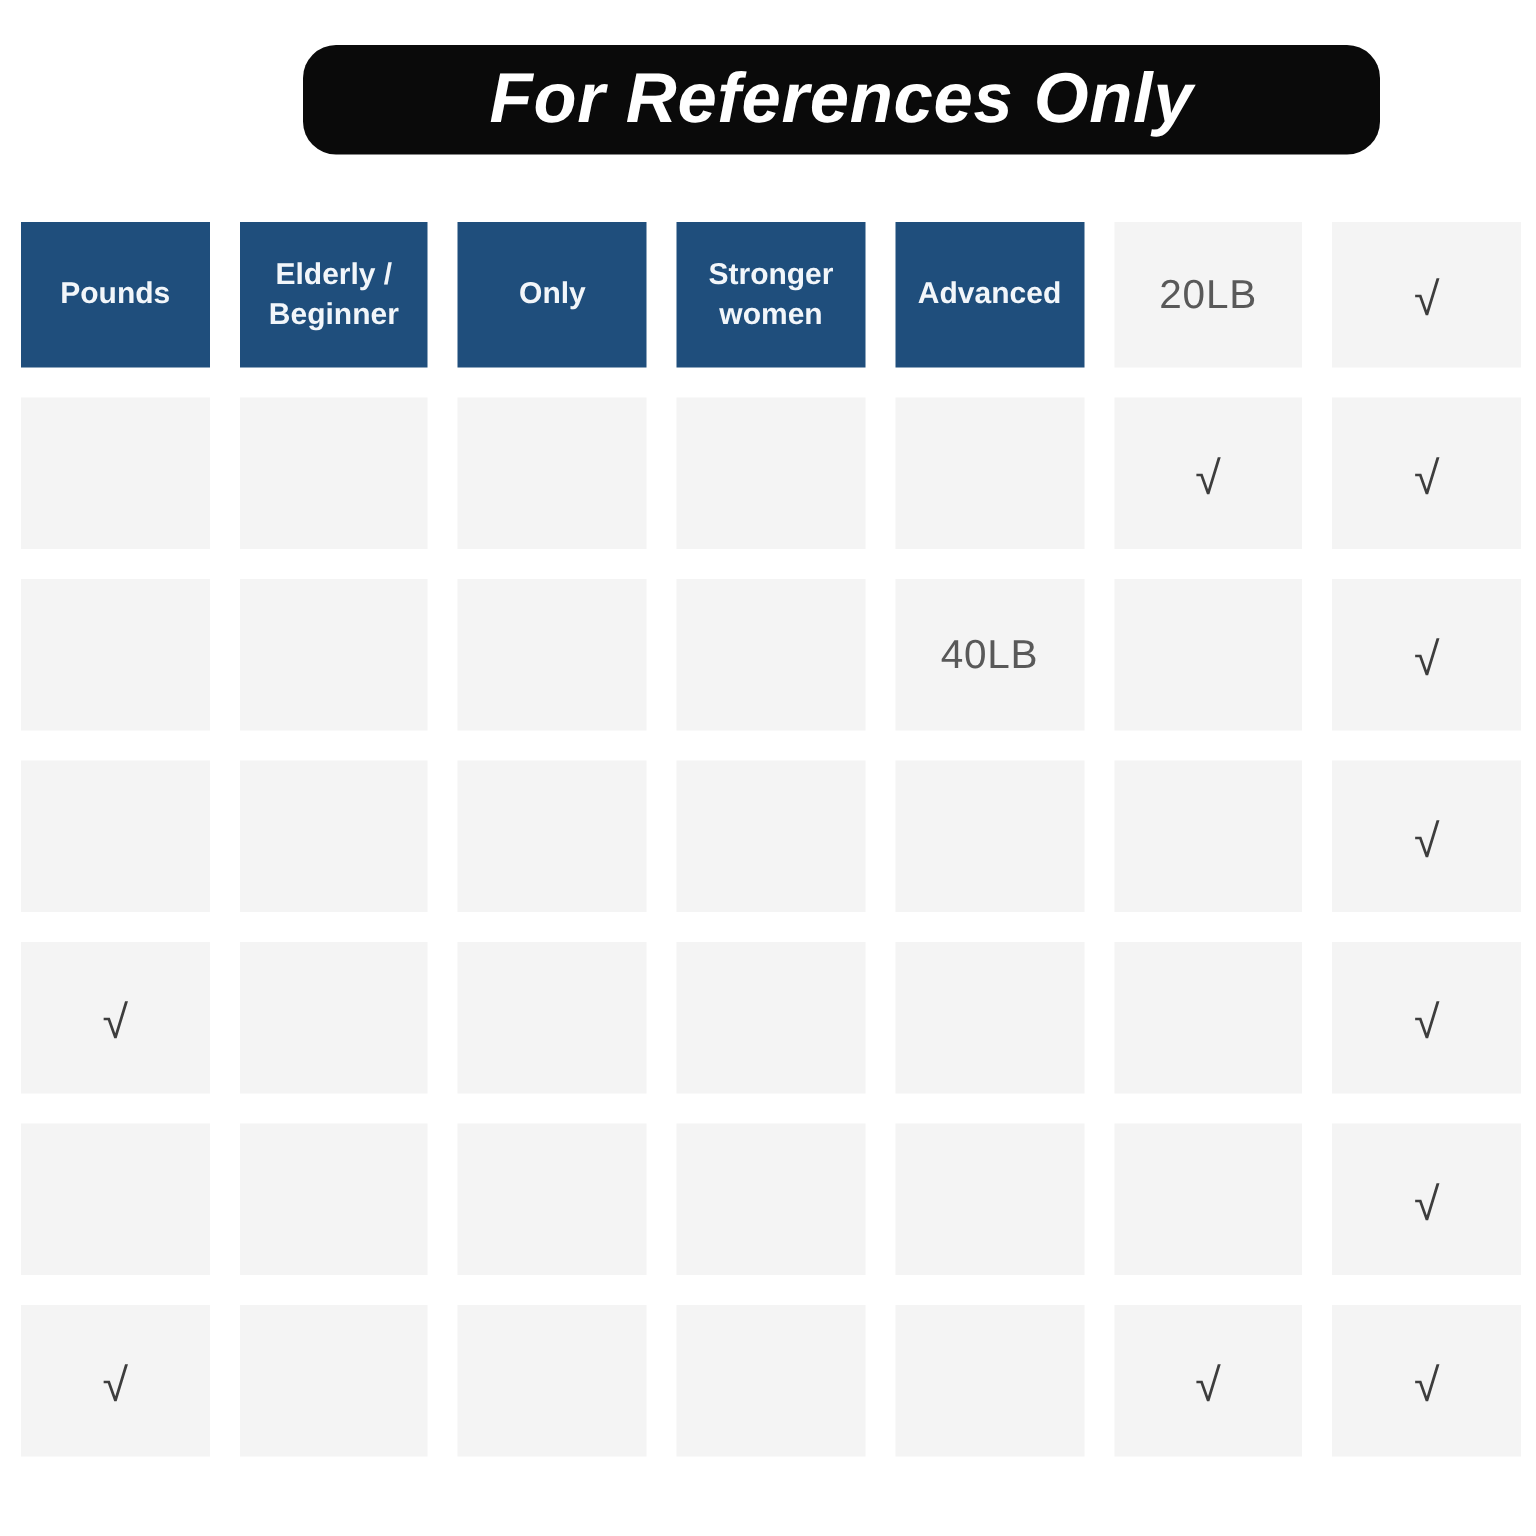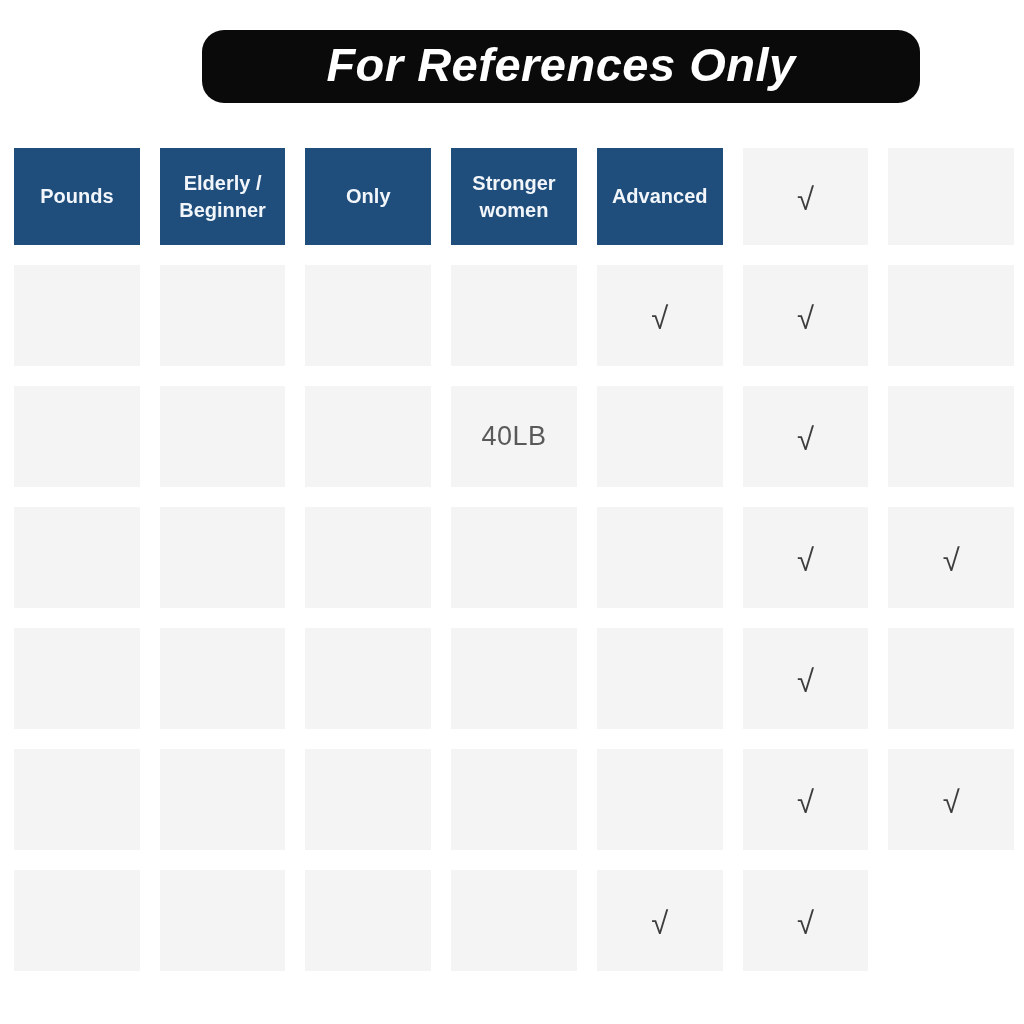--- a/index.html
+++ b/index.html
@@ -84,20 +84,21 @@
 <div class="canvas">
   <div class="banner">
     <span class="banner-text">For References Only</span>
   </div>
   <div class="grid" id="grid">
       <div class="hcell">Pounds</div>
       <div class="hcell">Elderly / Beginner</div>
       <div class="hcell">Only</div>
       <div class="hcell">Stronger women</div>
       <div class="hcell">Advanced</div>
+      <div class="cell label">20LB</div>
       <div class="cell">
         <span class="check">√</span>
       </div>
       <div class="cell"></div>
       <div class="cell"></div>
       <div class="cell"></div>
       <div class="cell"></div>
       <div class="cell"></div>
       <div class="cell">
         <span class="check">√</span>

